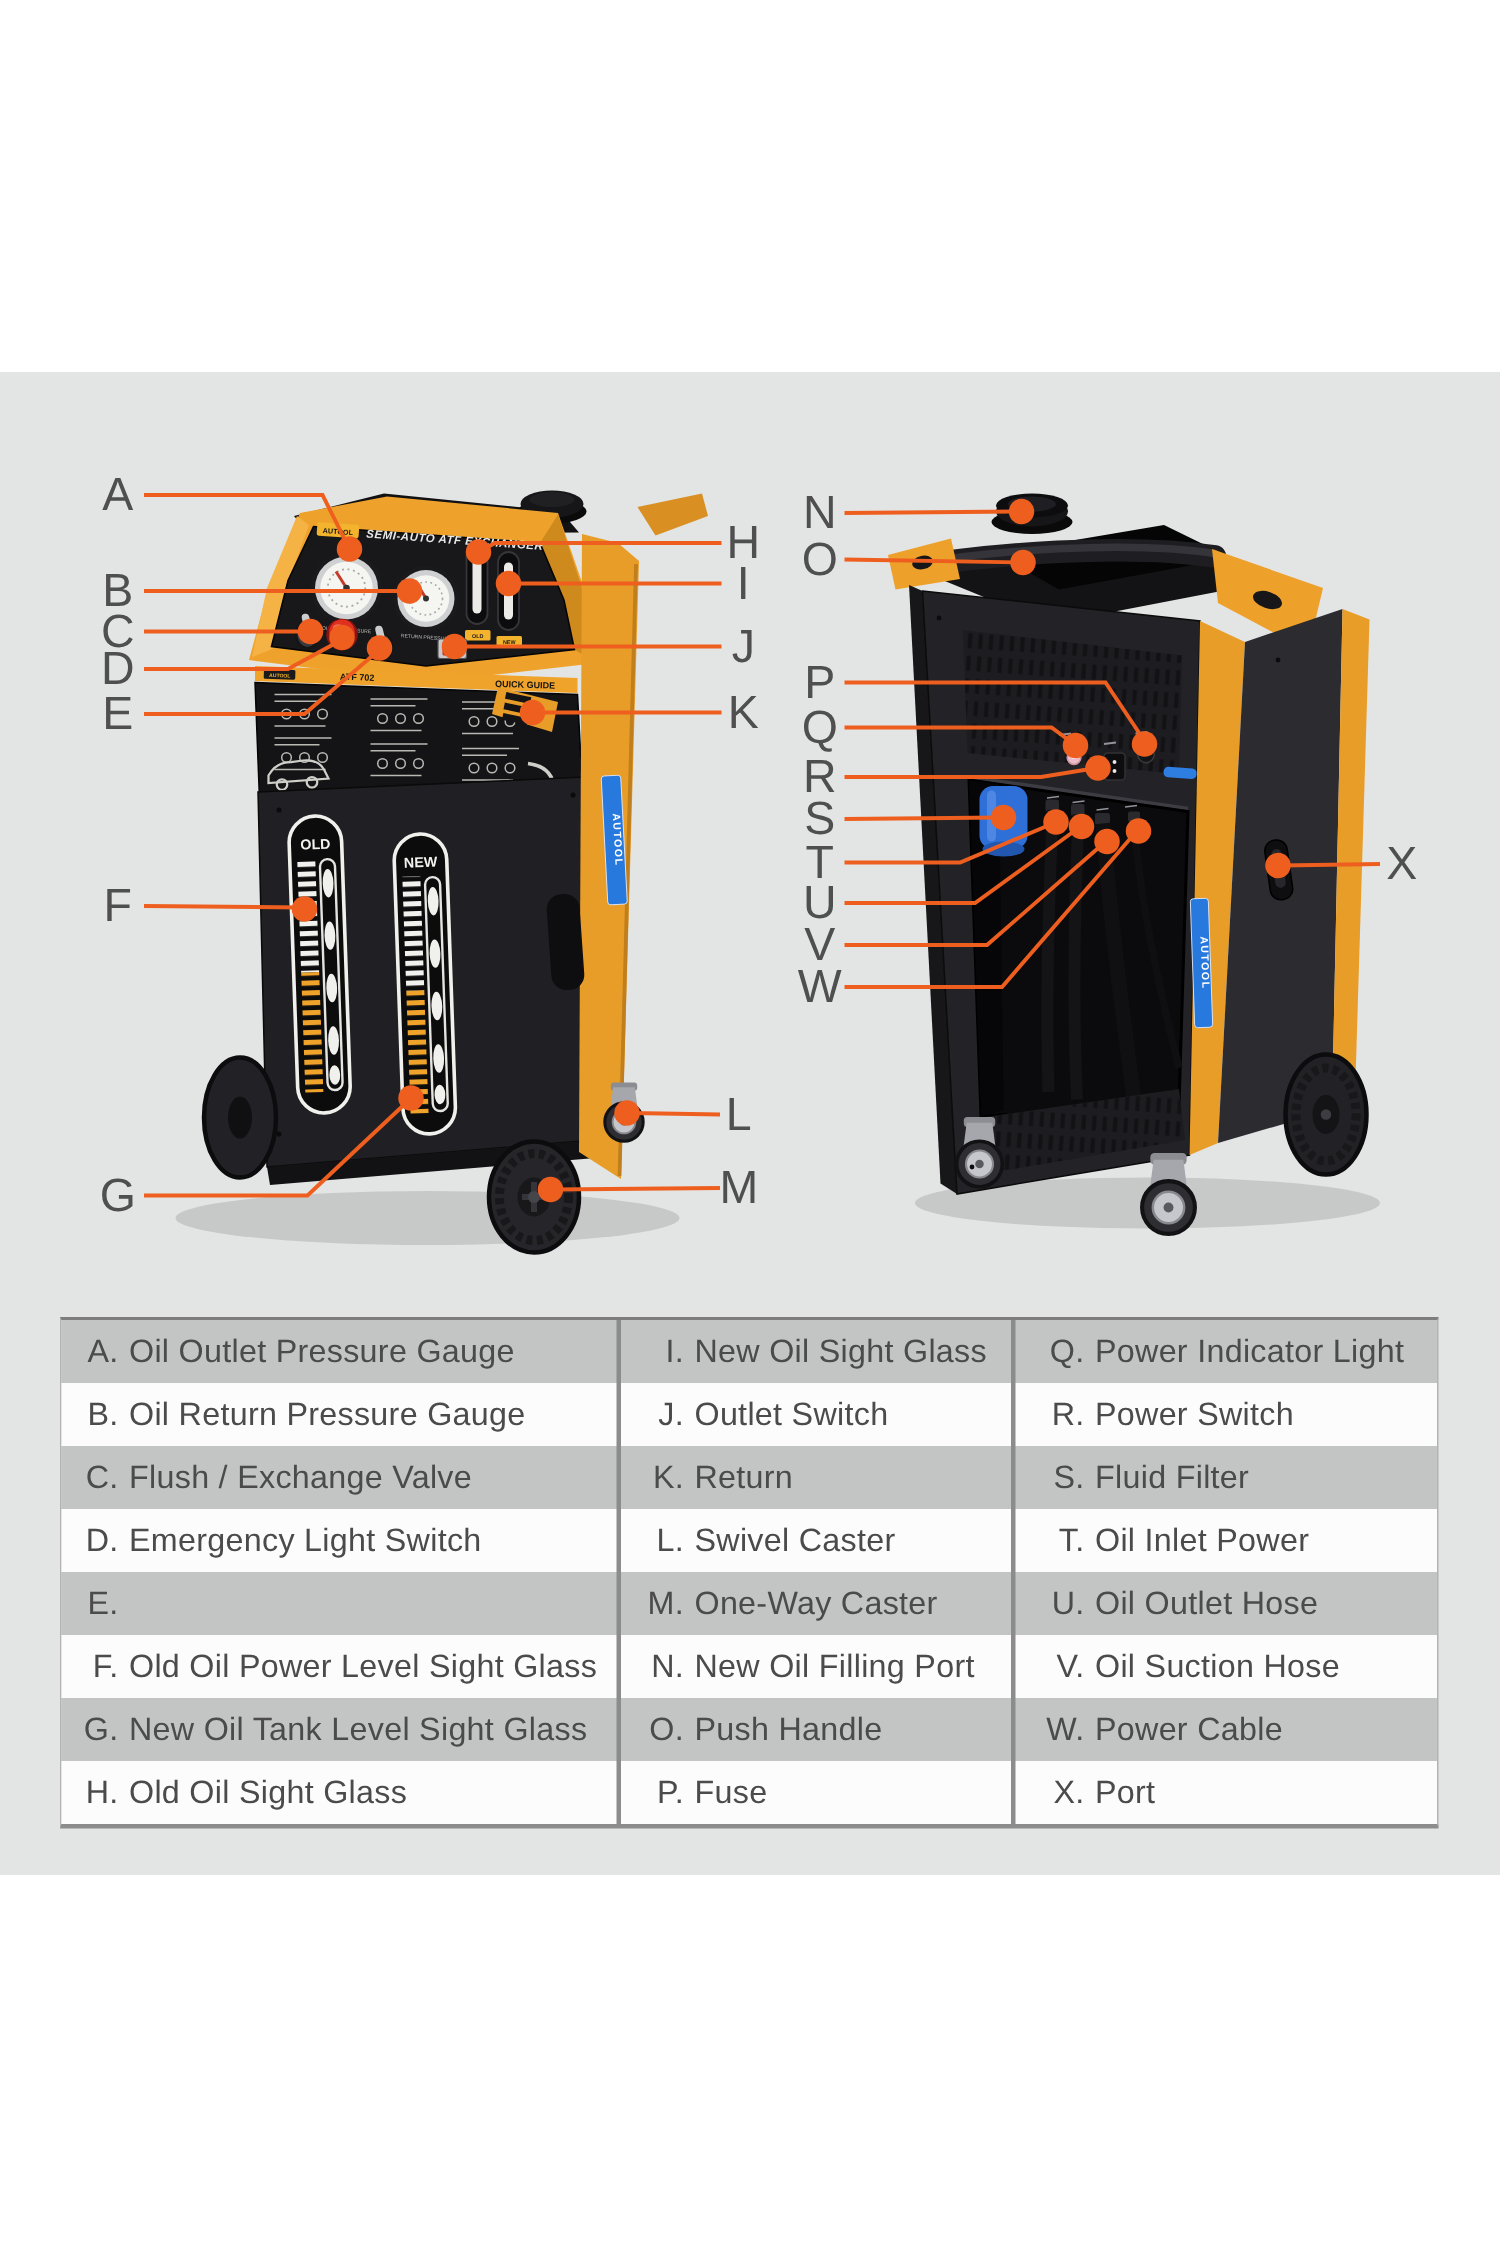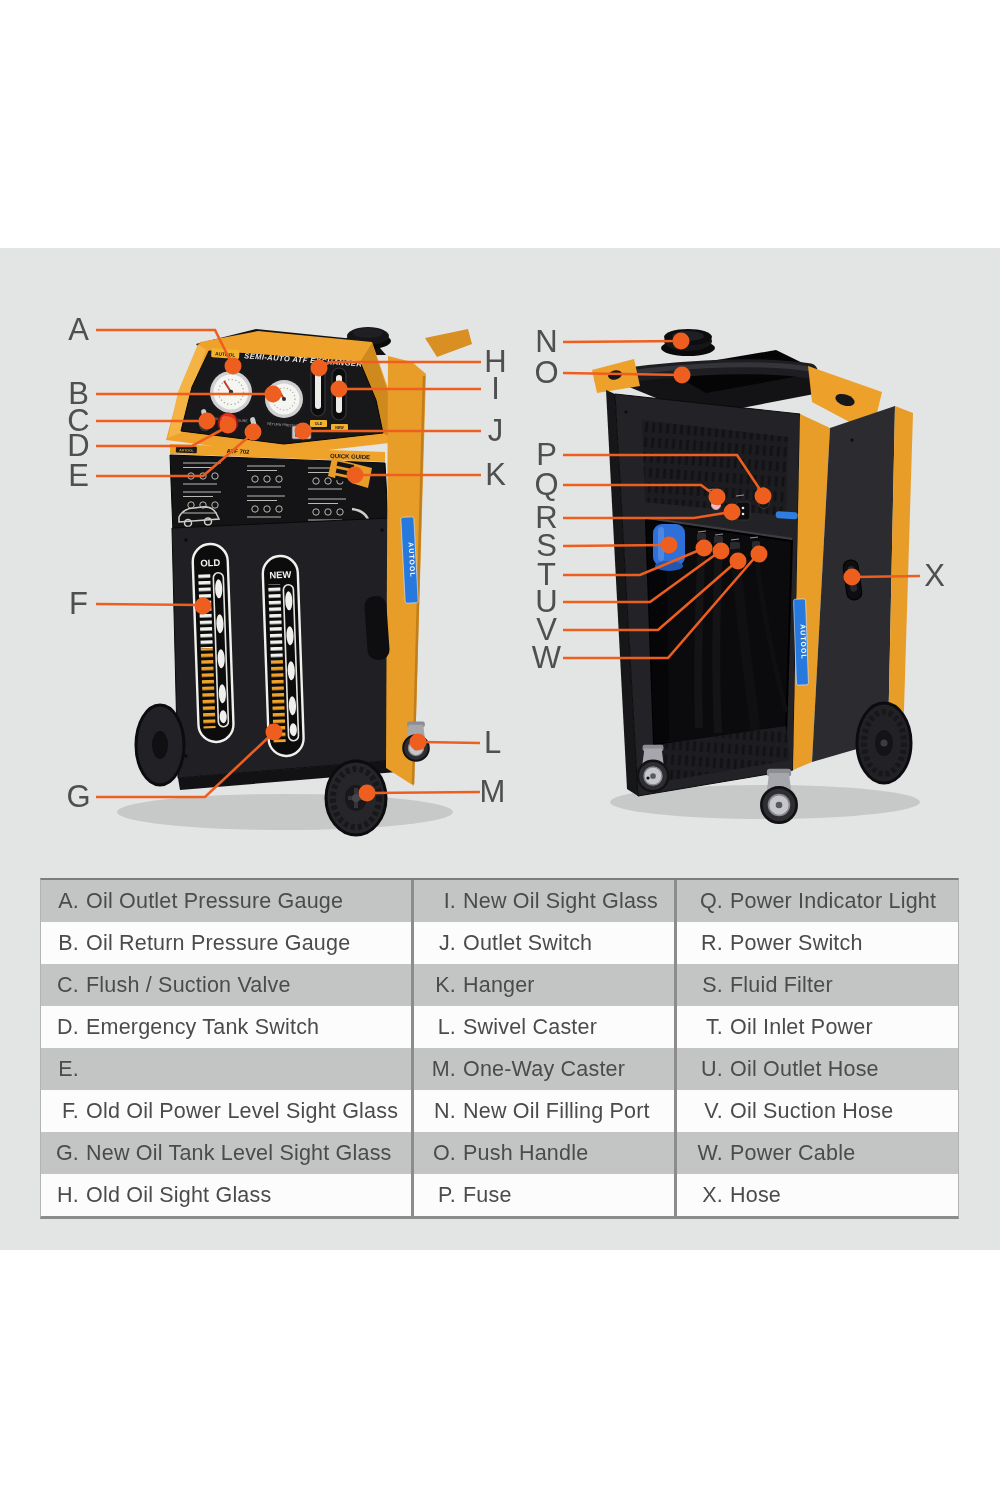--- a/index.html
+++ b/index.html
@@ -426,35 +426,35 @@
         <span class="t">Outlet Switch</span>
       </div>
     <div class="cell c3">
         <span class="k">R.</span>
         <span class="t">Power Switch</span>
       </div>
   </div>
   <div class="lrow">
     <div class="cell c1">
         <span class="k">C.</span>
-        <span class="t">Flush / Suction Valve</span>
+        <span class="t">Flush / Exchange Valve</span>
       </div>
     <div class="cell c2">
         <span class="k">K.</span>
-        <span class="t">Hanger</span>
+        <span class="t">Return</span>
       </div>
     <div class="cell c3">
         <span class="k">S.</span>
         <span class="t">Fluid Filter</span>
       </div>
   </div>
   <div class="lrow">
     <div class="cell c1">
         <span class="k">D.</span>
-        <span class="t">Emergency Tank Switch</span>
+        <span class="t">Emergency Light Switch</span>
       </div>
     <div class="cell c2">
         <span class="k">L.</span>
         <span class="t">Swivel Caster</span>
       </div>
     <div class="cell c3">
         <span class="k">T.</span>
         <span class="t">Oil Inlet Power</span>
       </div>
   </div>
@@ -503,16 +503,16 @@
     <div class="cell c1">
         <span class="k">H.</span>
         <span class="t">Old Oil Sight Glass</span>
       </div>
     <div class="cell c2">
         <span class="k">P.</span>
         <span class="t">Fuse</span>
       </div>
     <div class="cell c3">
         <span class="k">X.</span>
-        <span class="t">Hose</span>
+        <span class="t">Port</span>
       </div>
   </div>
 </div>
 
 </body></html>

